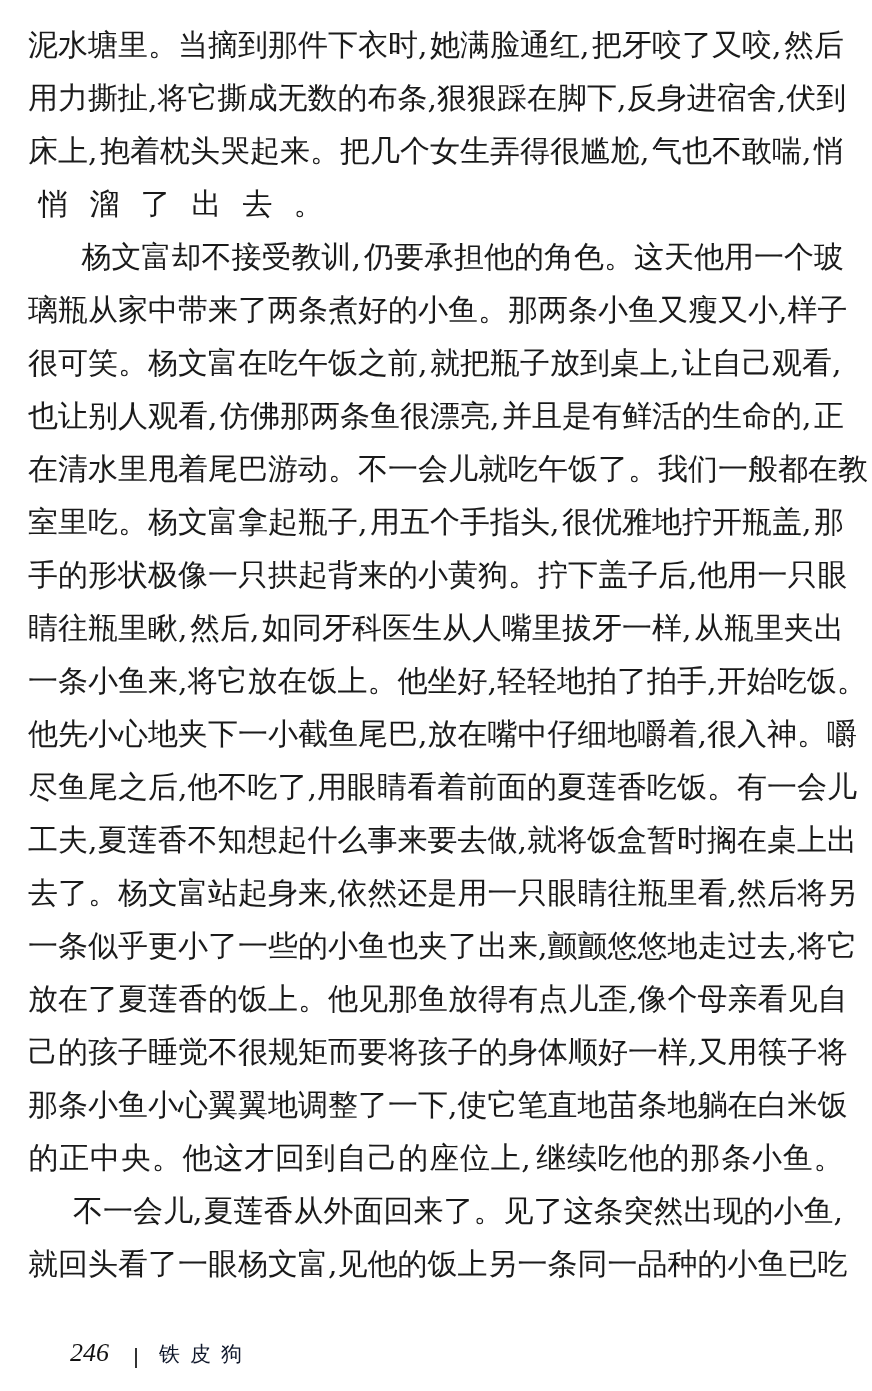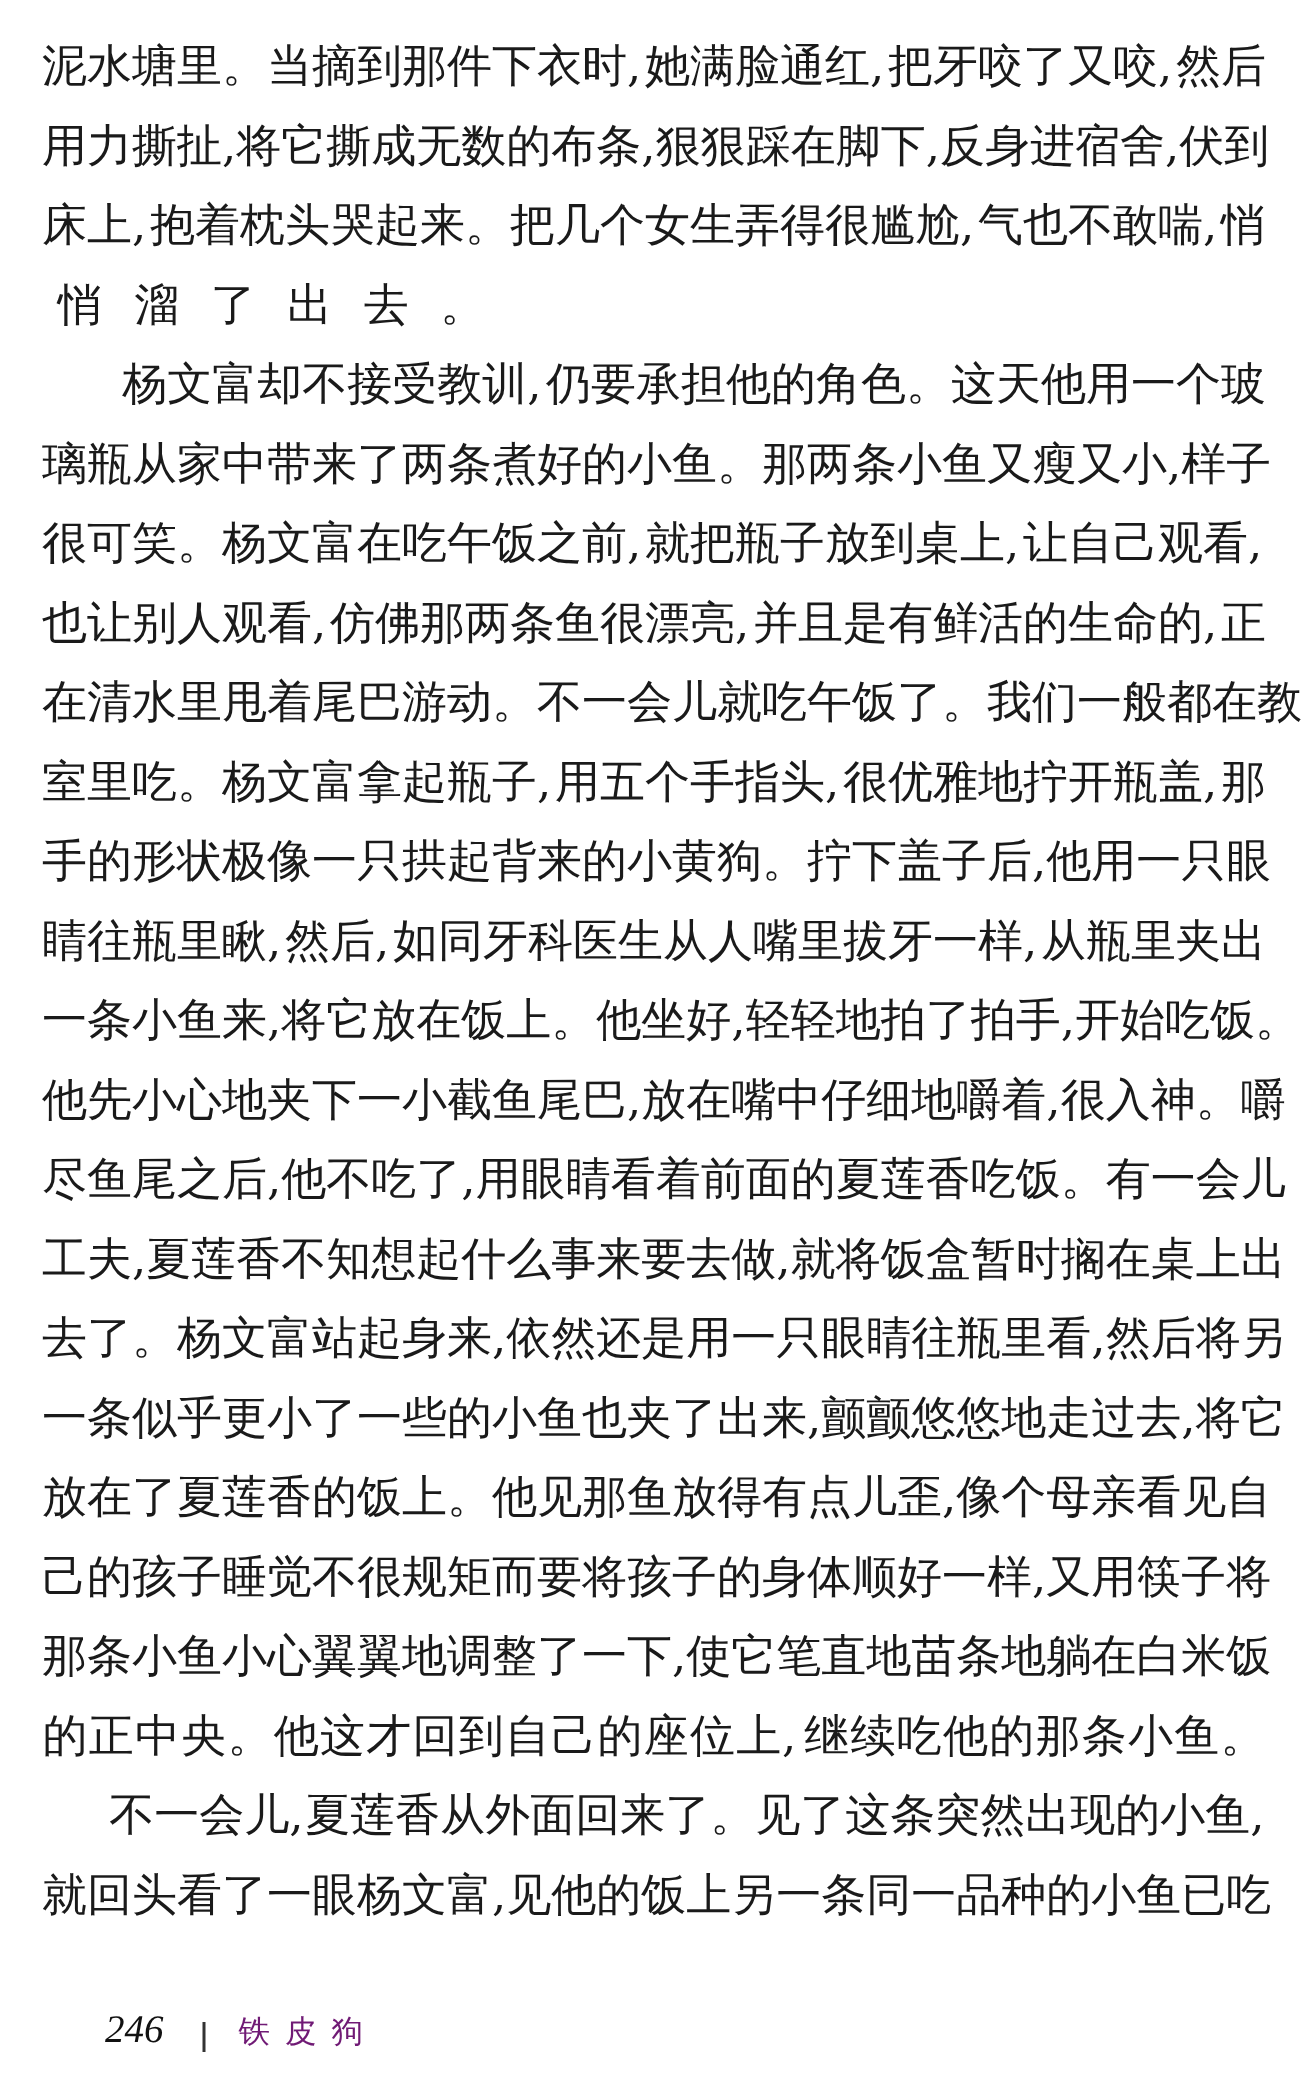--- a/index.html
+++ b/index.html
@@ -9,21 +9,21 @@
   .line { height: 53px; line-height: 53px; font-size: 30px; white-space: nowrap;
           letter-spacing: 0px; display: flex; justify-content: space-between; }
   .line.last { justify-content: flex-start; }
   .line span.ch { display: inline-block; width: 51px; text-align: center; }
   .footer { position: absolute; left: 30px; top: 1332px; height: 36px;
             display: flex; align-items: flex-end; margin-left: 40px; }
   .page-number { font-family: "Liberation Serif", serif; font-style: italic;
                  font-size: 26px; color: #111; }
   .divider { width: 2px; height: 20px; background: #333; margin: 0 22px 0 26px; }
   .book-title { font-family: "DejaVu Sans", sans-serif; font-size: 21px;
-                letter-spacing: 10px; color: #701a75; }
+                letter-spacing: 10px; color: #0f172a; }
 </style>
 </head>
 <body>
 
 <div class="page-body" id="page-body">
     <div class="line">
       <span class="ch">泥</span>
       <span class="ch">水</span>
       <span class="ch">塘</span>
       <span class="ch">里</span>

